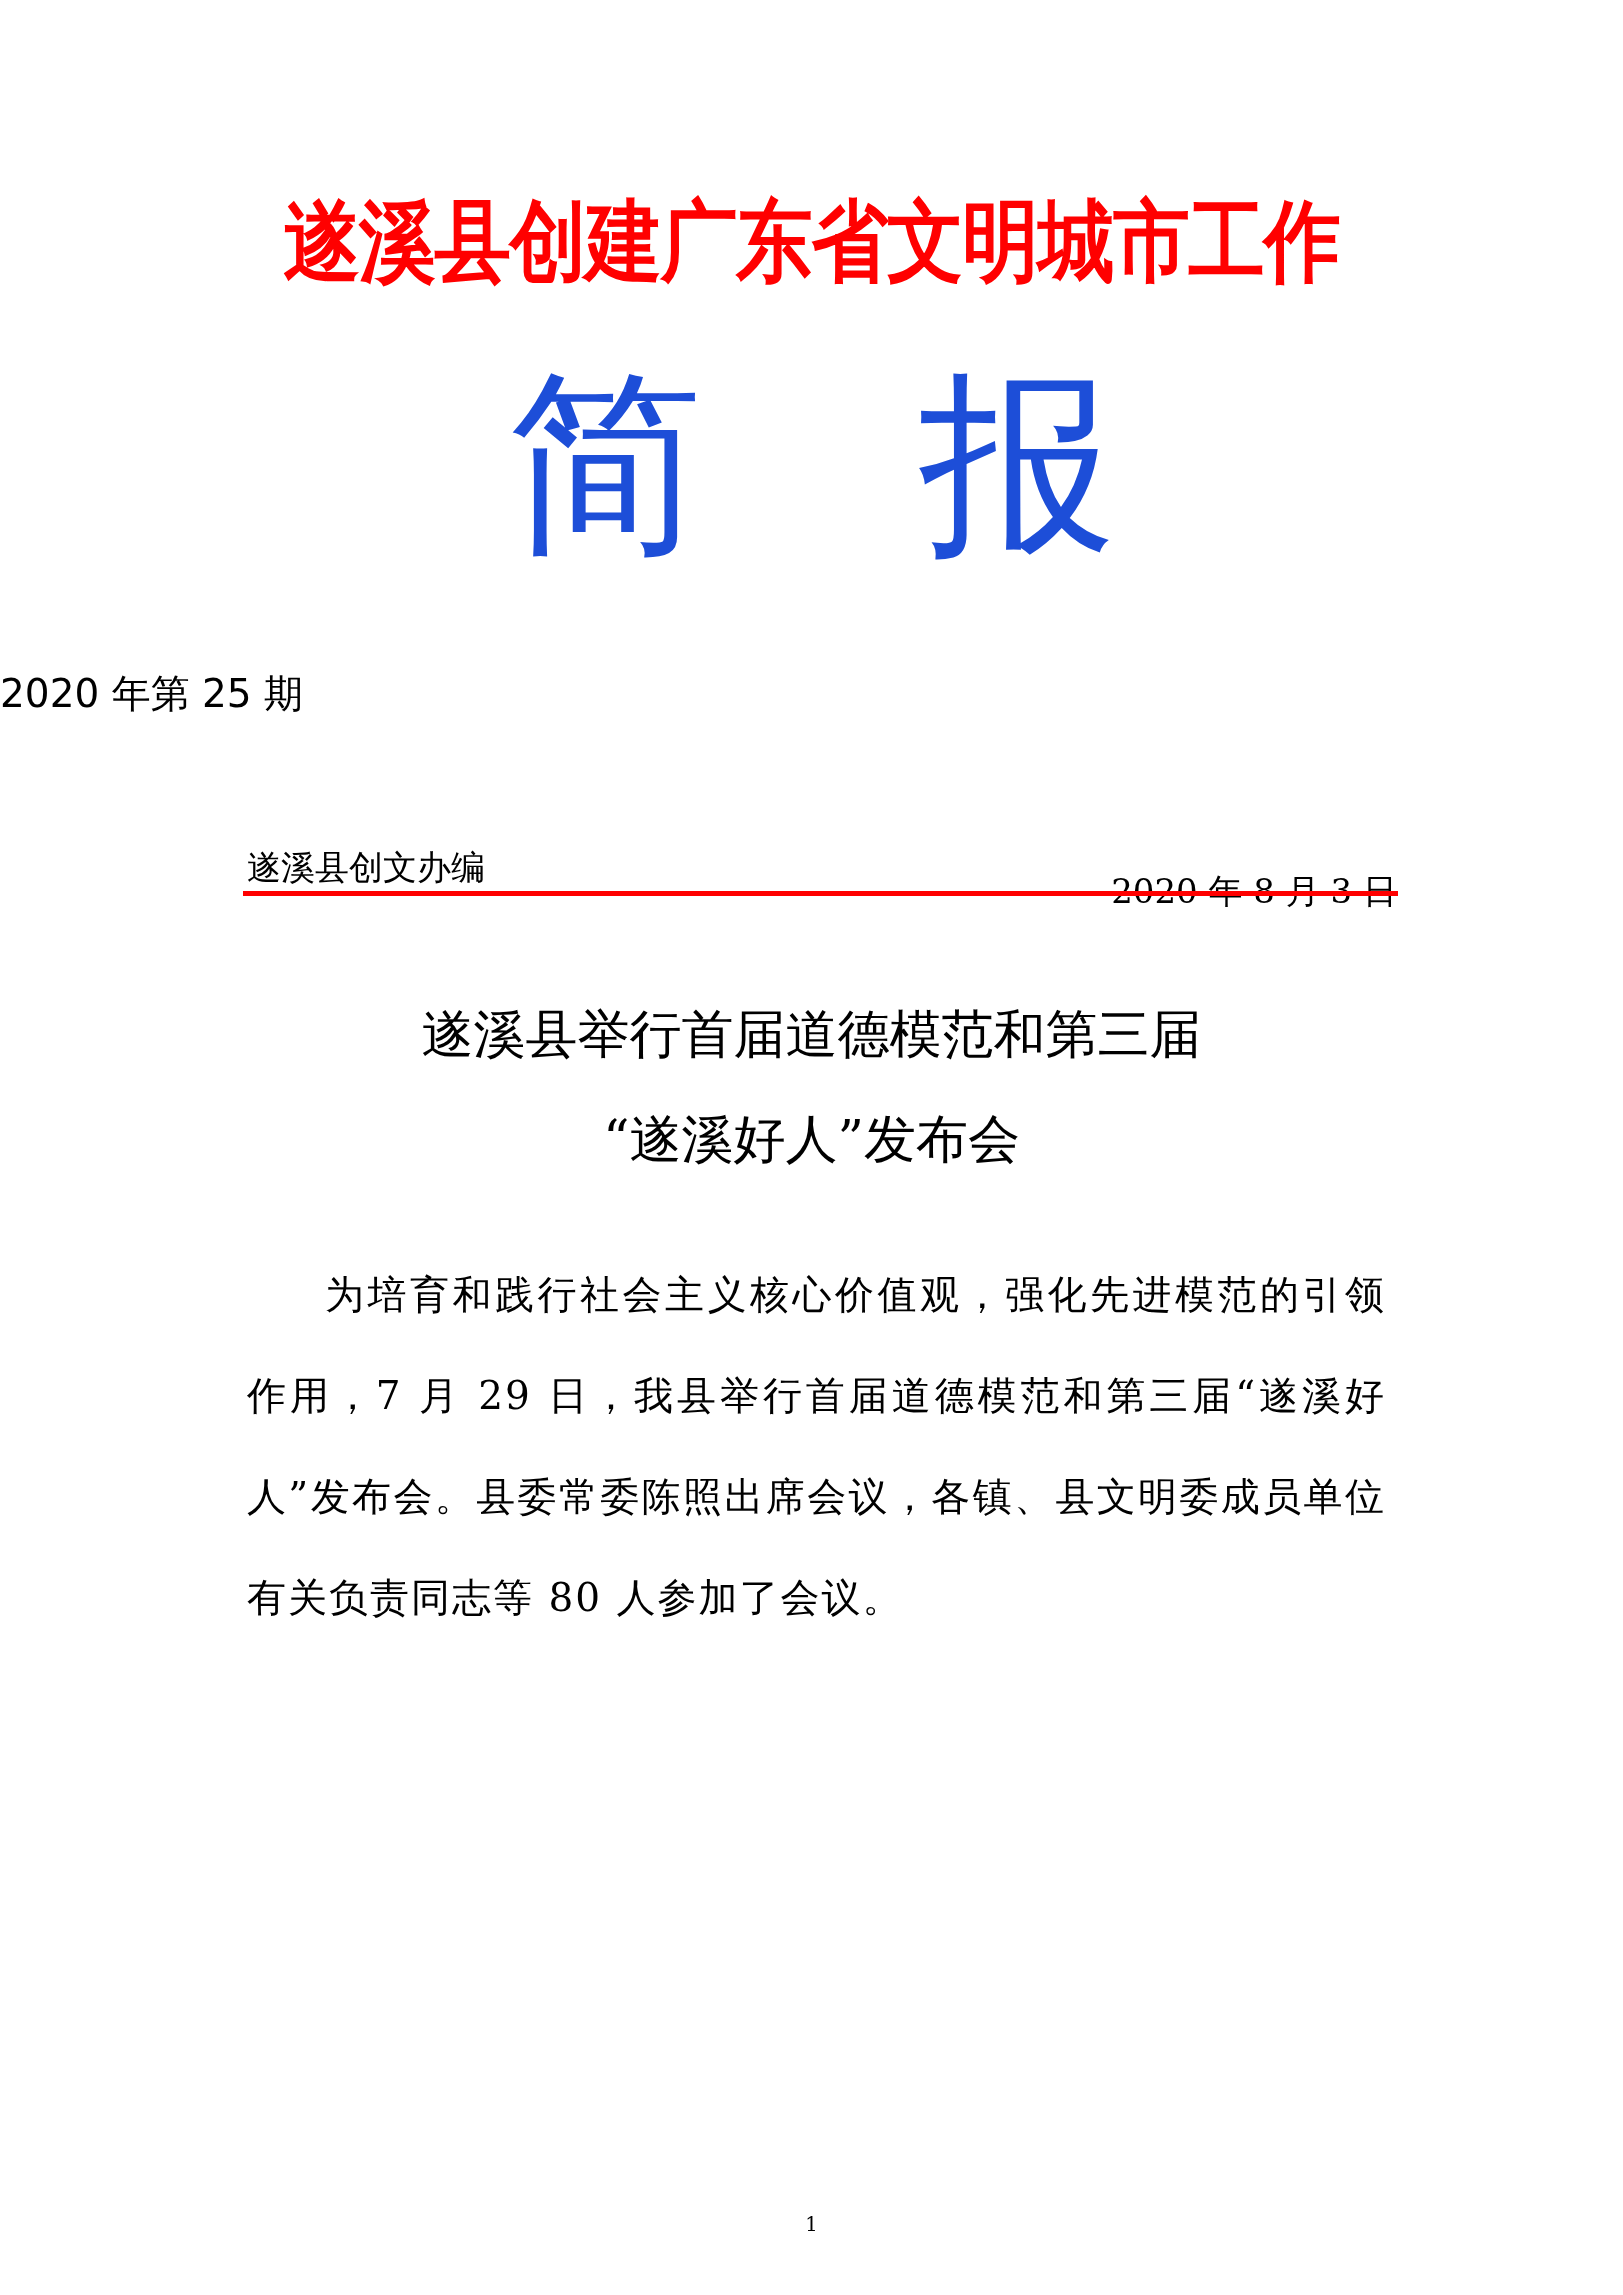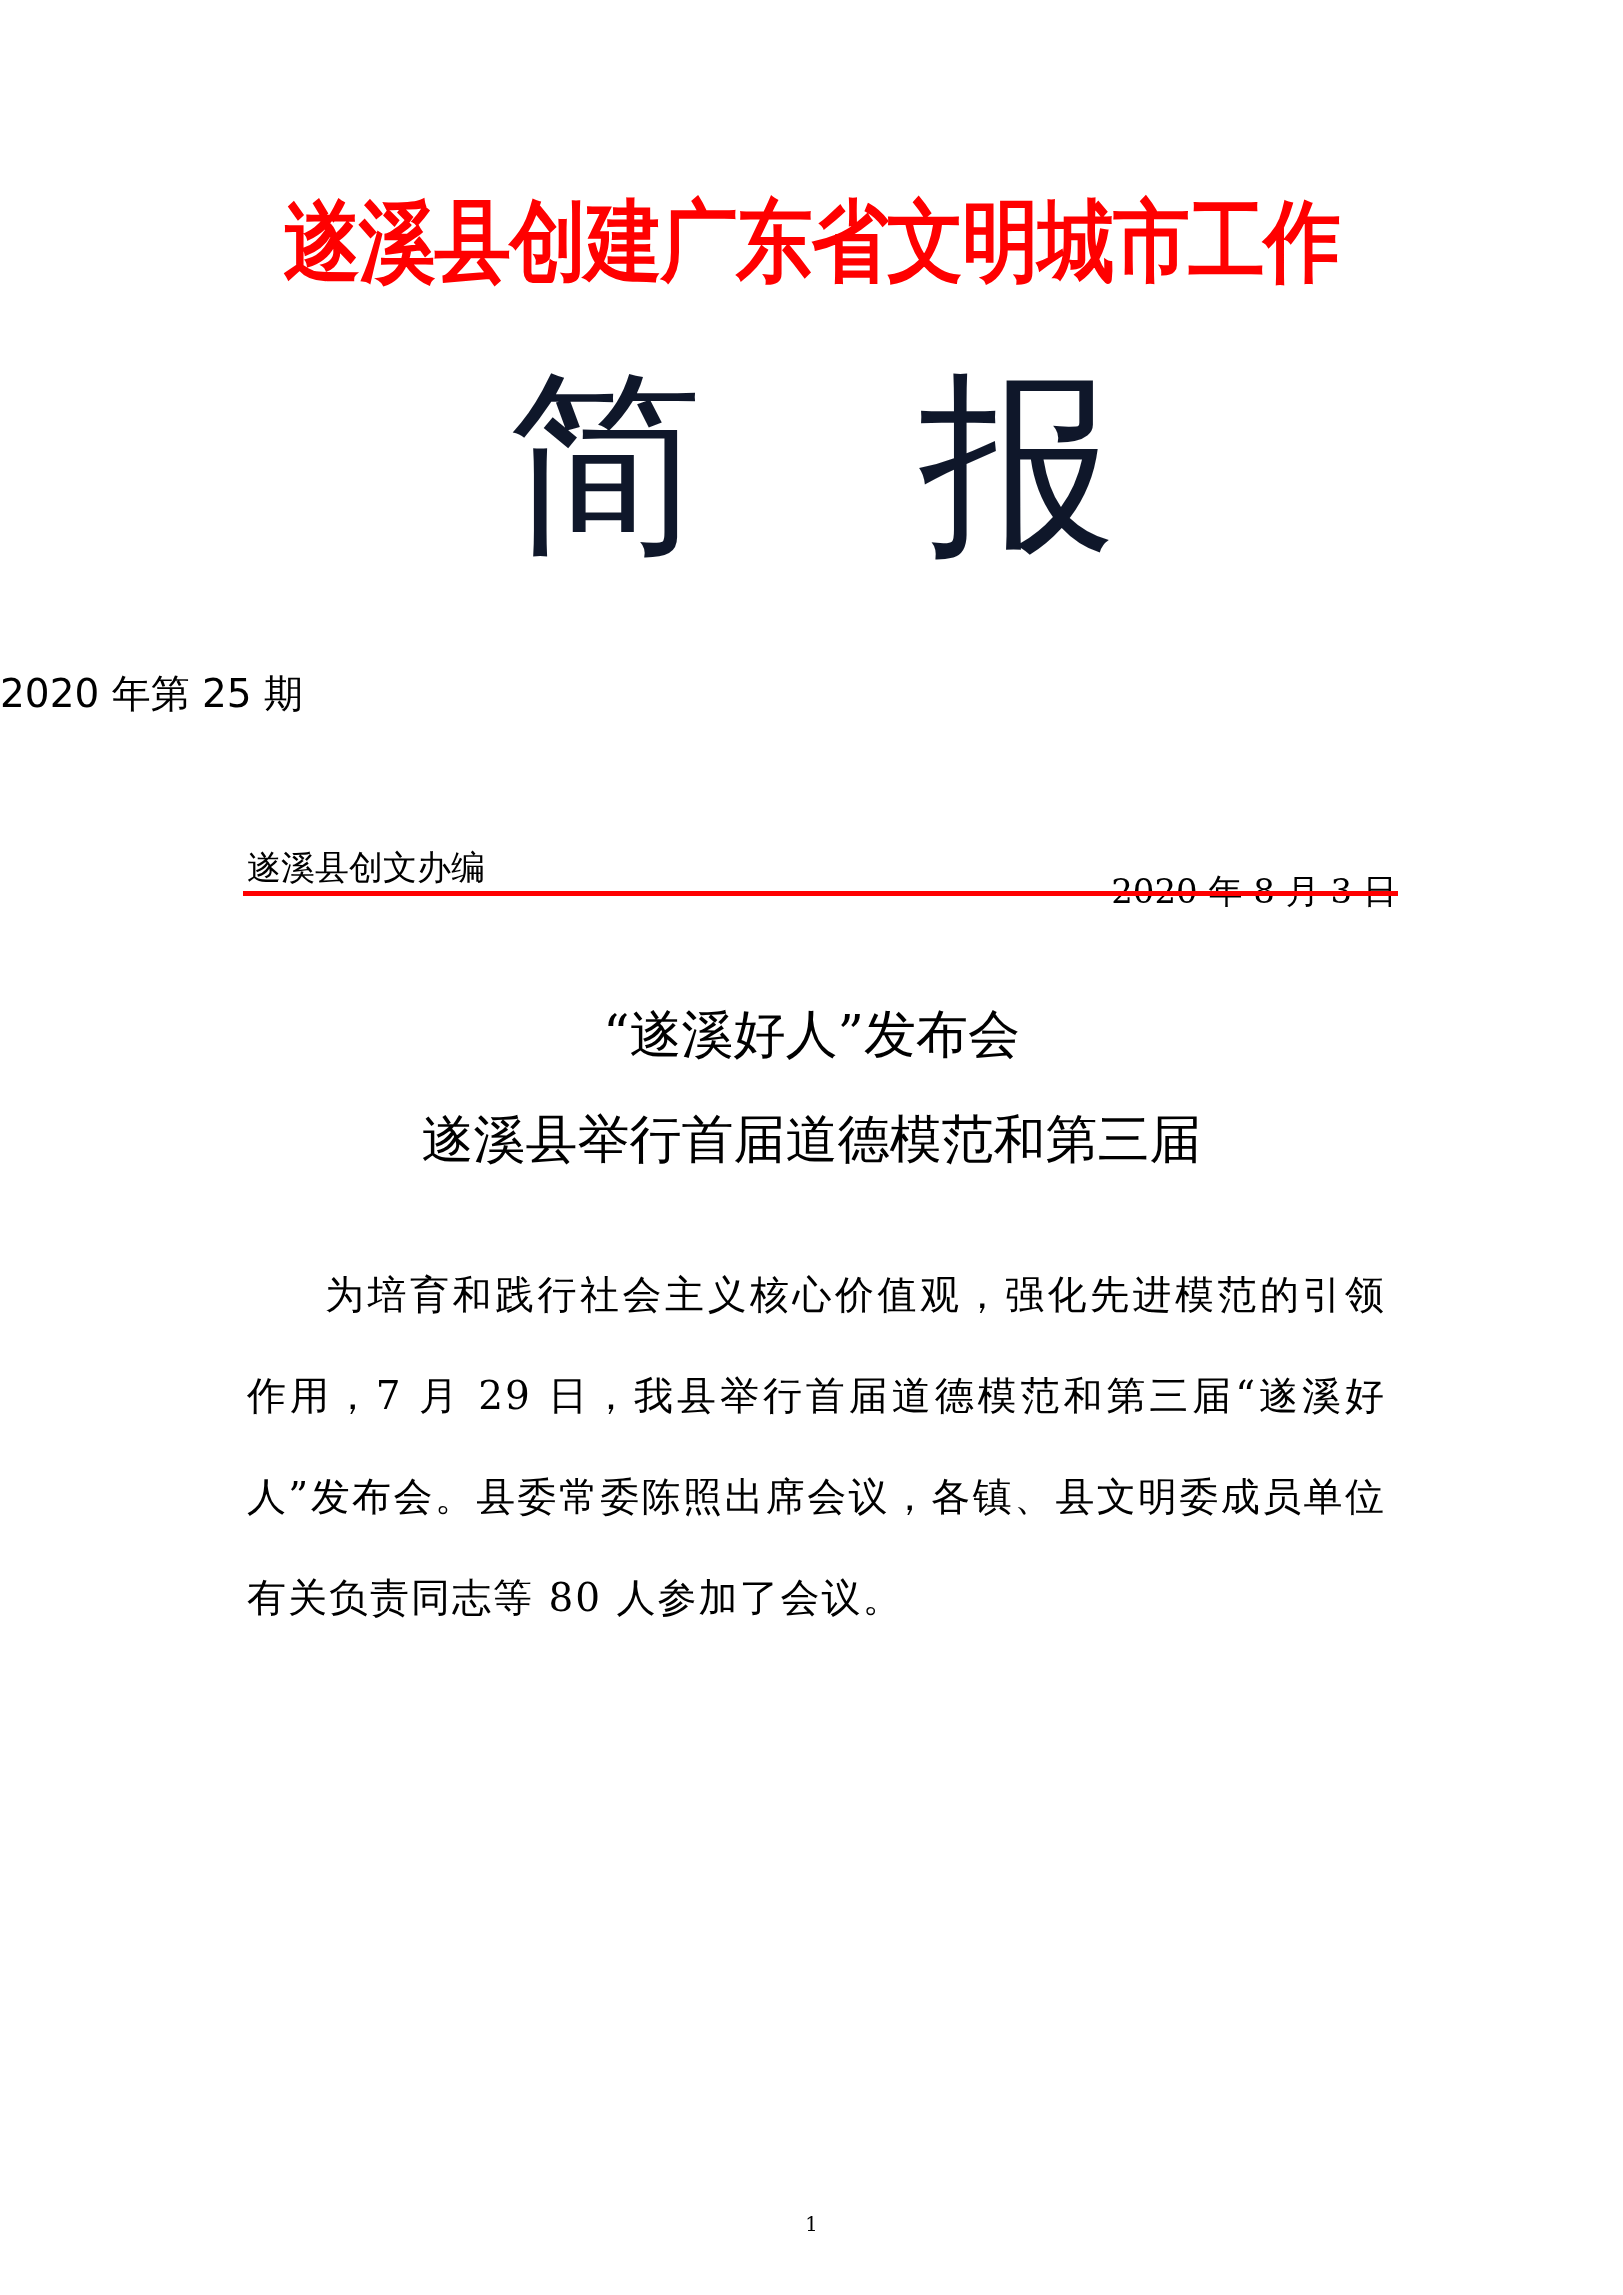--- a/index.html
+++ b/index.html
@@ -1,19 +1,19 @@
 <!DOCTYPE html>
 <html style="font-size:10.5px"><head>
 <meta charset="utf-8">
 <style>
   html, body { margin:0; padding:0; background:#ffffff; }
   body { width:1623px; height:2295px; position:relative; overflow:hidden; font-family:"DejaVu Serif","Liberation Serif",serif; color:#000; }
   .abs { position:absolute; }
   #masthead-title { left:0; width:1623px; top:189px; text-align:center; font-family:"DejaVu Sans","Liberation Sans",sans-serif; font-weight:bold; font-size:89px; line-height:105px; color:#ff0000; transform:scaleX(0.86); transform-origin:center; letter-spacing:-1.3px; }
-  #masthead-sub { left:0; width:1623px; top:353px; text-align:center; font-family:"DejaVu Serif","Liberation Serif",serif; font-size:196px; line-height:223px; color:#0f172a; letter-spacing:216px; padding-left:216px; box-sizing:border-box; }
+  #masthead-sub { left:0; width:1623px; top:353px; text-align:center; font-family:"DejaVu Serif","Liberation Serif",serif; font-size:196px; line-height:223px; color:#1d4ed8; letter-spacing:216px; padding-left:216px; box-sizing:border-box; }
   #issue { left:0; width:1623px; top:668px; text-align:left; font-family:"DejaVu Sans","Liberation Sans",sans-serif; font-size:39px; line-height:52px; }
   #meta-left { left:247px; top:844px; font-size:34px; line-height:46px; }
   #meta-right { right:226px; top:868px; font-size:34px; line-height:46px; }
   #rule { left:243px; width:1155px; top:891px; height:5.2px; background:#ff0000; }
   #article-title { left:0; width:1623px; top:982px; text-align:center; font-size:52px; line-height:105px; }
   #article-body { left:247px; width:1139px; top:1244px; font-size:39px; line-height:101px; text-align:justify; letter-spacing:2px; }
   #article-body p { margin:0; text-indent:2em; }
   #page-num { left:0; width:1623px; top:2212px; text-align:center; font-size:19.6px; line-height:26px; }
 </style>
 </head>
@@ -21,22 +21,22 @@
 
 <div class="abs" id="masthead-title">遂溪县创建广东省文明城市工作</div>
 <div class="abs" id="masthead-sub">简报</div>
 <div class="abs" id="issue">2020 年第 25 期</div>
 
 <div class="abs" id="meta-left">遂溪县创文办编</div>
 <div class="abs" id="meta-right">2020 年 8 月 3 日</div>
 <div class="abs" id="rule"></div>
 
 <div class="abs" id="article-title">
+  <div>遂溪县举行首届道德模范和第三届</div>
   <div>“遂溪好人”发布会</div>
-  <div>遂溪县举行首届道德模范和第三届</div>
 </div>
 
 <div class="abs" id="article-body">
   <p>为培育和践行社会主义核心价值观，强化先进模范的引领作用，7 月 29 日，我县举行首届道德模范和第三届“遂溪好人”发布会。县委常委陈照出席会议，各镇、县文明委成员单位有关负责同志等 80 人参加了会议。</p>
 </div>
 
 <div class="abs" id="page-num">1</div>
 
 
 </body></html>

